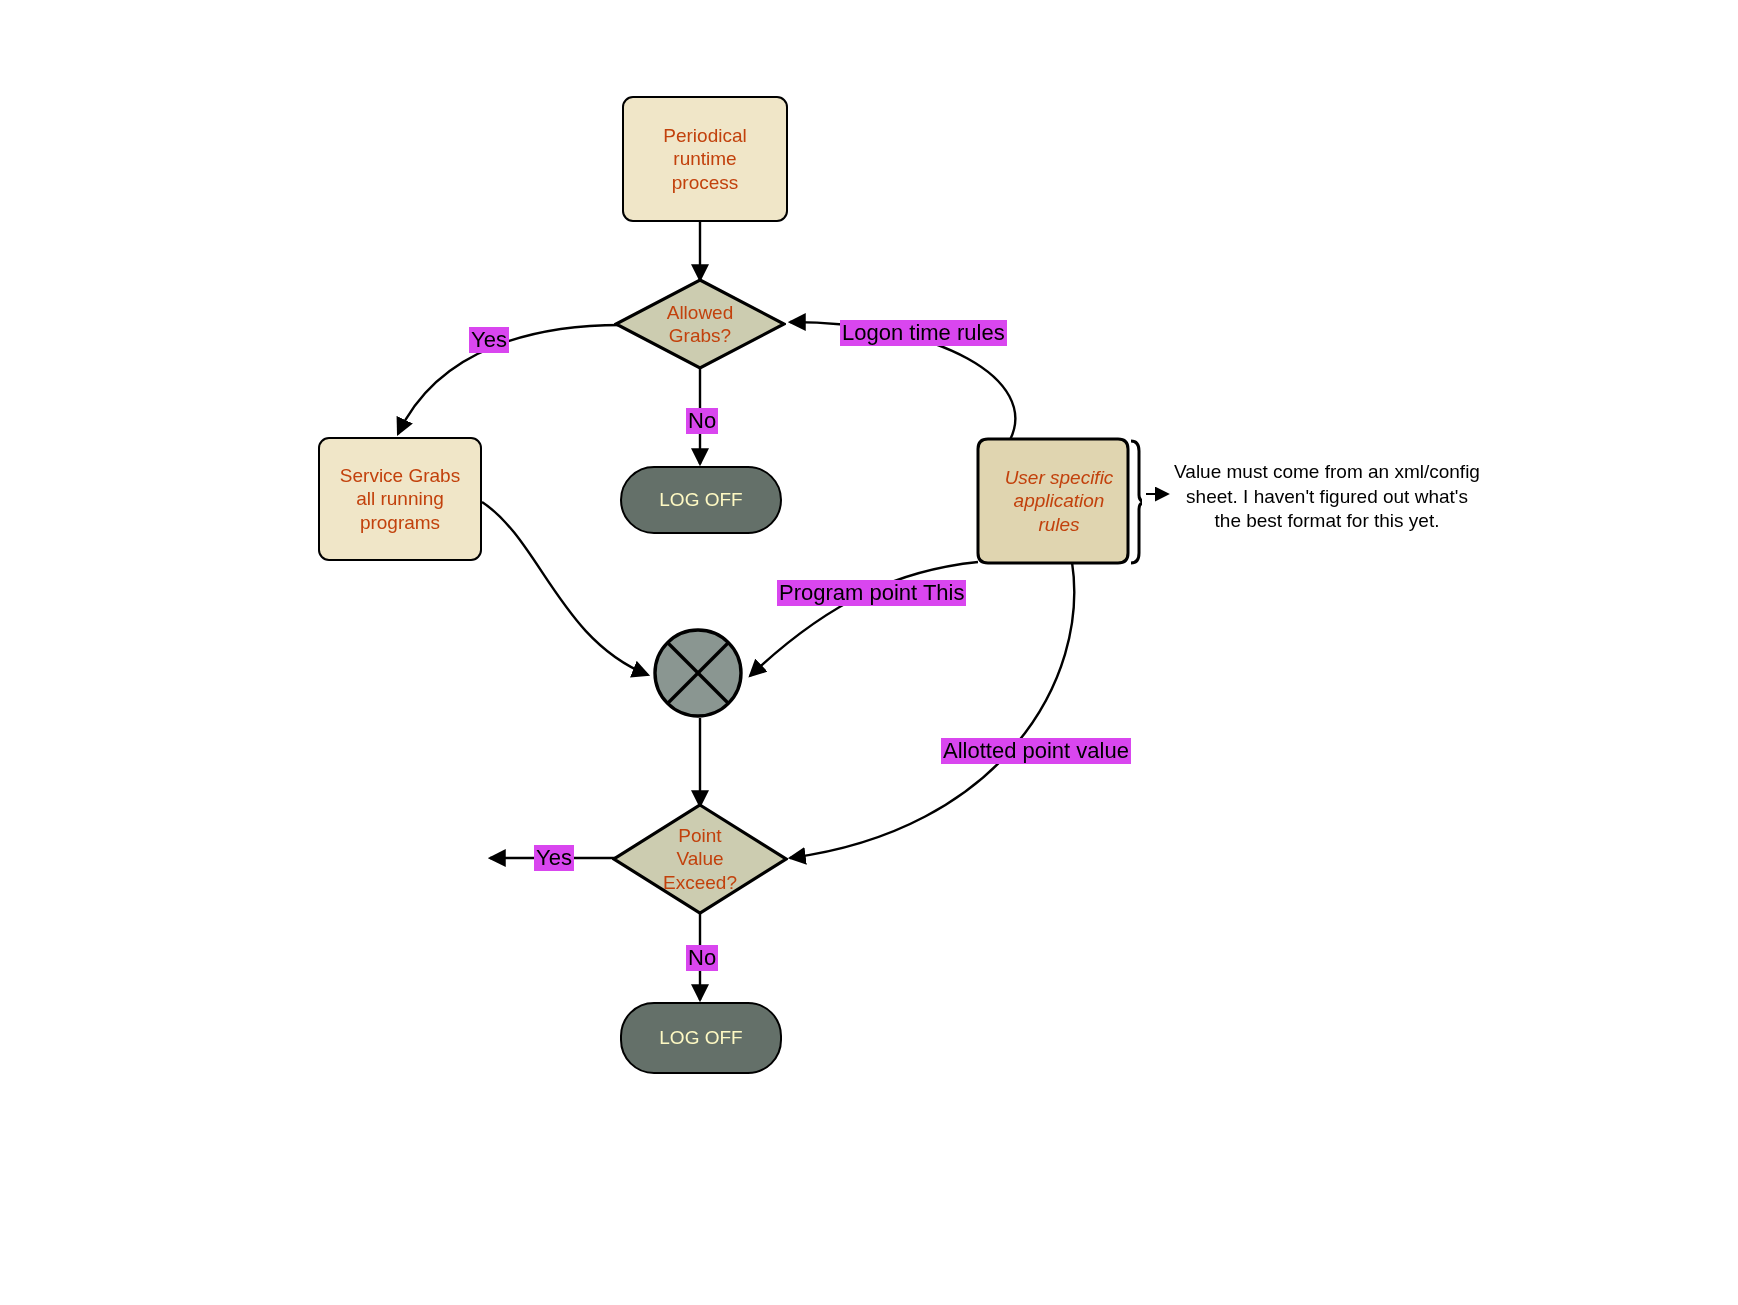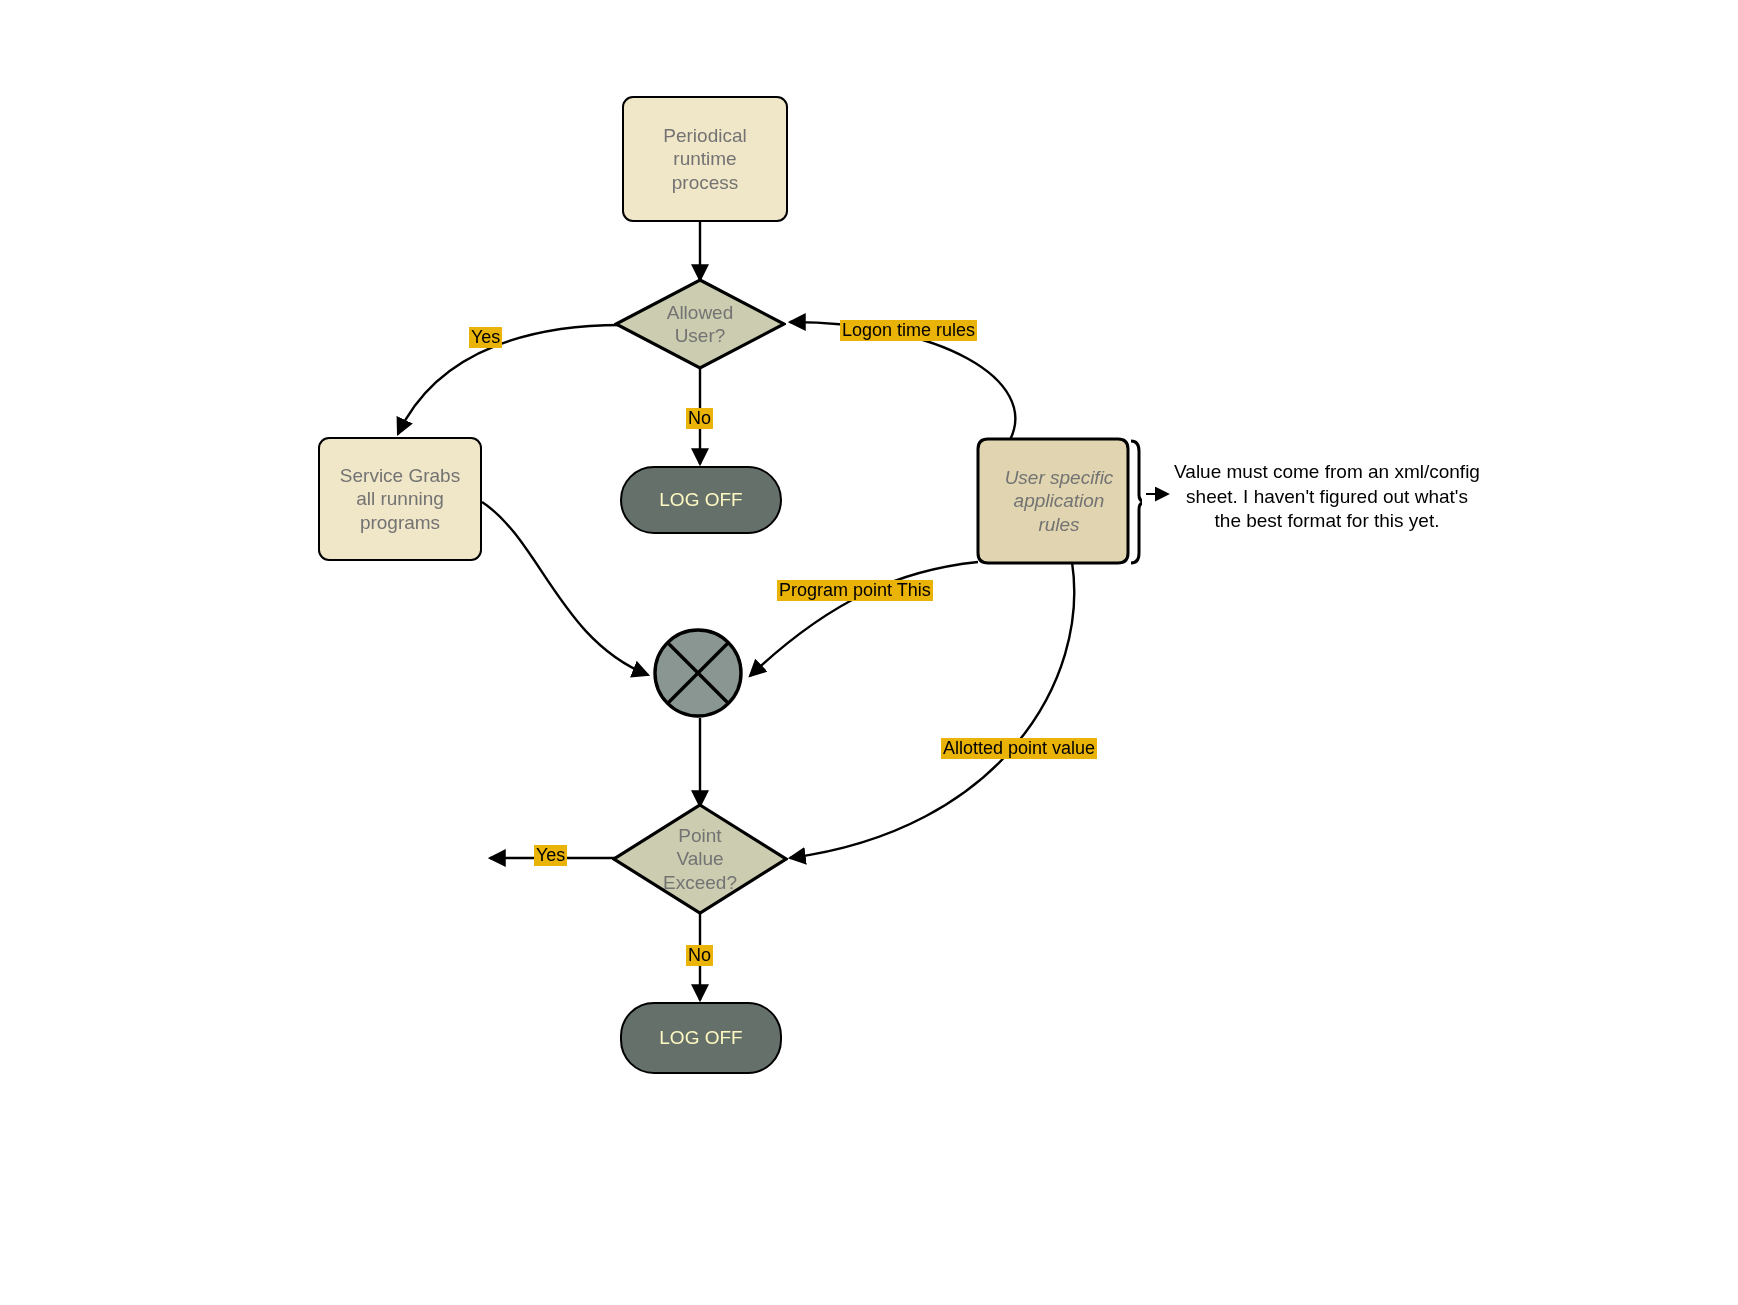--- a/index.html
+++ b/index.html
@@ -28,21 +28,21 @@
     height: 1305px;
     pointer-events: none;
   }
   .node {
     position: absolute;
     box-sizing: border-box;
     display: flex;
     align-items: center;
     justify-content: center;
     text-align: center;
-    color: #737373;
+    color: #c2410c;
     font-size: 19px;
     line-height: 1.22;
     z-index: 3;
   }
   .node-label {
     display: block;
     white-space: pre-line;
     padding: 0 6px;
   }
   
@@ -101,23 +101,23 @@
   .shape-merge .merge-svg {
     position: absolute;
     left: 0;
     top: 0;
     width: 100%;
     height: 100%;
   }
   
   .edge-label {
     position: absolute;
-    font-size: 18px;
+    font-size: 22px;
     color: #000000;
-    background: #eab308;
+    background: #d946ef;
     white-space: nowrap;
     z-index: 4;
     padding: 0 2px;
   }
   
   .annotation {
     position: absolute;
     font-size: 19px;
     line-height: 1.30;
     color: #000000;
@@ -168,21 +168,21 @@
     <span class="node-label">Periodical
 runtime
 process</span>
   </div>
 
   <div class="node shape-decision" style="left:614px; top:278px; width:172px; height:92px;">
     <svg class="diamond-svg" viewBox="0 0 172 92" preserveAspectRatio="none">
       <polygon points="86,2 170,46 86,90 2,46" fill="#CCCCB0" stroke="#000000" stroke-width="3.2"></polygon>
     </svg>
     <span class="node-label">Allowed
-User?</span>
+Grabs?</span>
   </div>
 
   <div class="node shape-terminal" style="left:620px; top:466px; width:162px; height:68px;">
     <span class="node-label">LOG OFF</span>
   </div>
 
   <div class="node shape-process" style="left:318px; top:437px; width:164px; height:124px;">
     <span class="node-label">Service Grabs
 all running
 programs</span>

